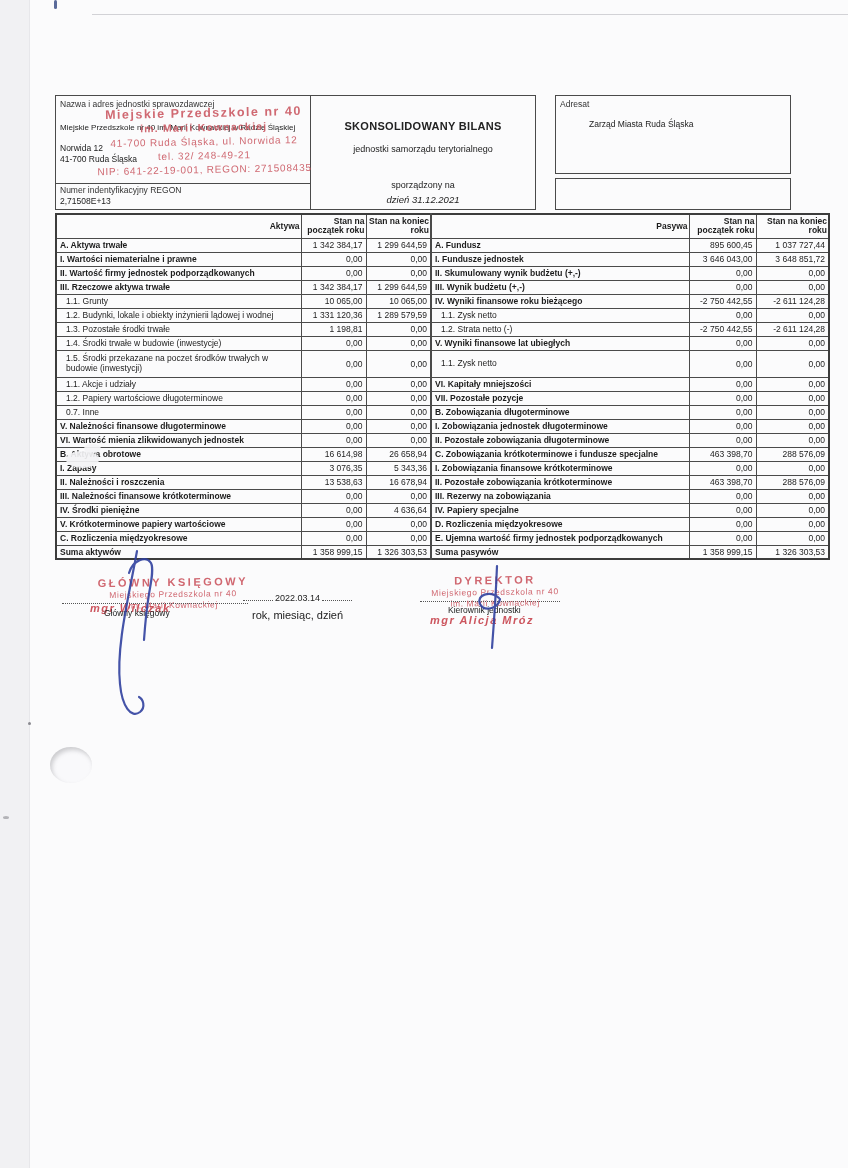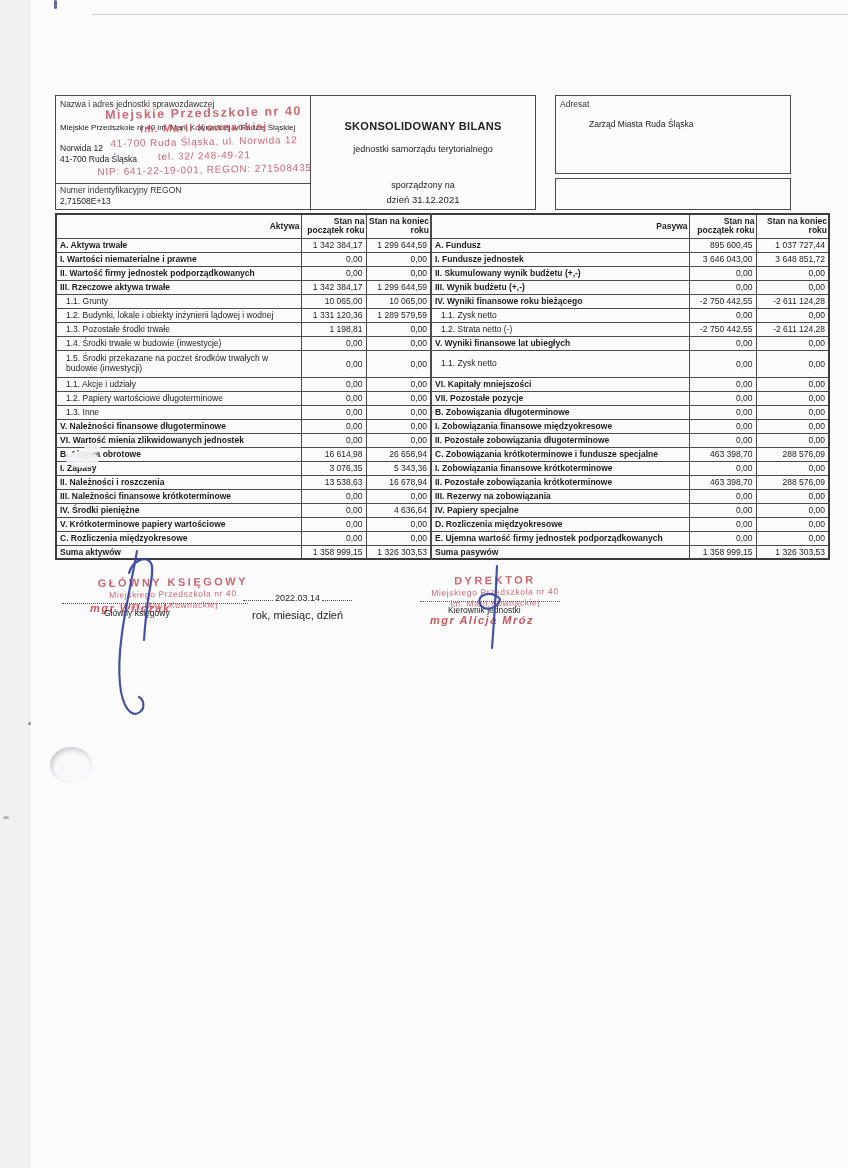--- a/index.html
+++ b/index.html
@@ -12,21 +12,21 @@
 
   
   .hbox { position:absolute; border:1.5px solid #4a4a4a; background:transparent; }
   .hlabel { font-size:8.5px; color:#333; padding:3px 4px 0 4px; }
   .hname { font-size:8px; padding:14px 2px 0 4px; white-space:nowrap; }
   .haddr { font-size:8.5px; padding:1px 4px 0 4px; }
   .hcenter { text-align:center; }
   .htitle { font-size:11px; font-weight:bold; margin-top:24px; letter-spacing:.3px; }
   .hsub { font-size:9px; margin-top:12px; }
   .hprep { font-size:9px; margin-top:26px; }
-  .hdate { font-size:9.5px; margin-top:4px; }
+  .hdate { font-size:9.5px; margin-top:4px;font-style:italic; }
 
   
   .stamp { position:absolute; color:rgba(201,84,94,.88); text-align:center; transform:rotate(-1.2deg); pointer-events:none; }
   .stamp .s1 { font-weight:bold; font-size:12.5px; letter-spacing:1.5px; white-space:nowrap; }
   .stamp .s2 { font-weight:bold; font-size:10.5px; letter-spacing:1.2px; white-space:nowrap; margin-top:1px; }
   .stamp .s3 { font-size:10px; letter-spacing:.8px; white-space:nowrap; margin-top:3px; }
   .stampf { position:absolute; color:rgba(203,86,96,.9); text-align:center; transform:rotate(-.8deg); pointer-events:none; }
   .stampf .t1 { font-weight:bold; font-size:11px; letter-spacing:2.5px; white-space:nowrap; }
   .stampf .t2 { font-size:8.5px; letter-spacing:.6px; white-space:nowrap; margin-top:1px; }
   .script { font-style:italic; font-weight:bold; color:rgba(200,70,80,.92); font-size:11px; letter-spacing:1.5px; white-space:nowrap; }
@@ -201,32 +201,32 @@
         </tr>
         <tr>
           <td class="lbl sub">1.2. Papiery wartościowe długoterminowe</td>
           <td class="num">0,00</td>
           <td class="num">0,00</td>
           <td class="lbl b div2">VII. Pozostałe pozycje</td>
           <td class="num">0,00</td>
           <td class="num">0,00</td>
         </tr>
         <tr>
-          <td class="lbl sub">1.3. Inne</td>
+          <td class="lbl sub">0.7. Inne</td>
           <td class="num">0,00</td>
           <td class="num">0,00</td>
           <td class="lbl b div2">B. Zobowiązania długoterminowe</td>
           <td class="num">0,00</td>
           <td class="num">0,00</td>
         </tr>
         <tr>
           <td class="lbl b">V. Należności finansowe długoterminowe</td>
           <td class="num">0,00</td>
           <td class="num">0,00</td>
-          <td class="lbl b div2">I. Zobowiązania finansowe międzyokresowe</td>
+          <td class="lbl b div2">I. Zobowiązania jednostek długoterminowe</td>
           <td class="num">0,00</td>
           <td class="num">0,00</td>
         </tr>
         <tr>
           <td class="lbl b">VI. Wartość mienia zlikwidowanych jednostek</td>
           <td class="num">0,00</td>
           <td class="num">0,00</td>
           <td class="lbl b div2">II. Pozostałe zobowiązania długoterminowe</td>
           <td class="num">0,00</td>
           <td class="num">0,00</td>

